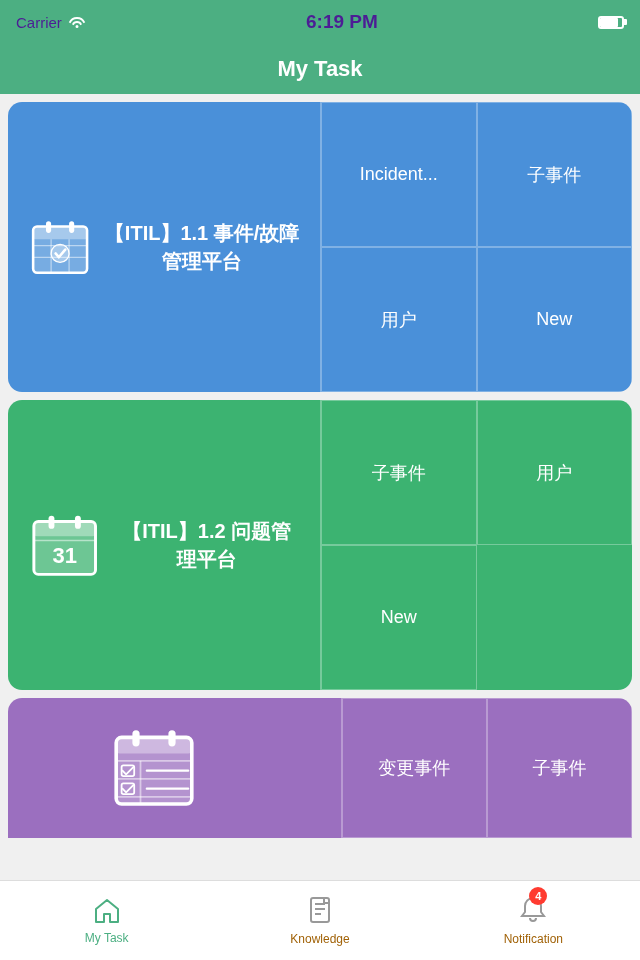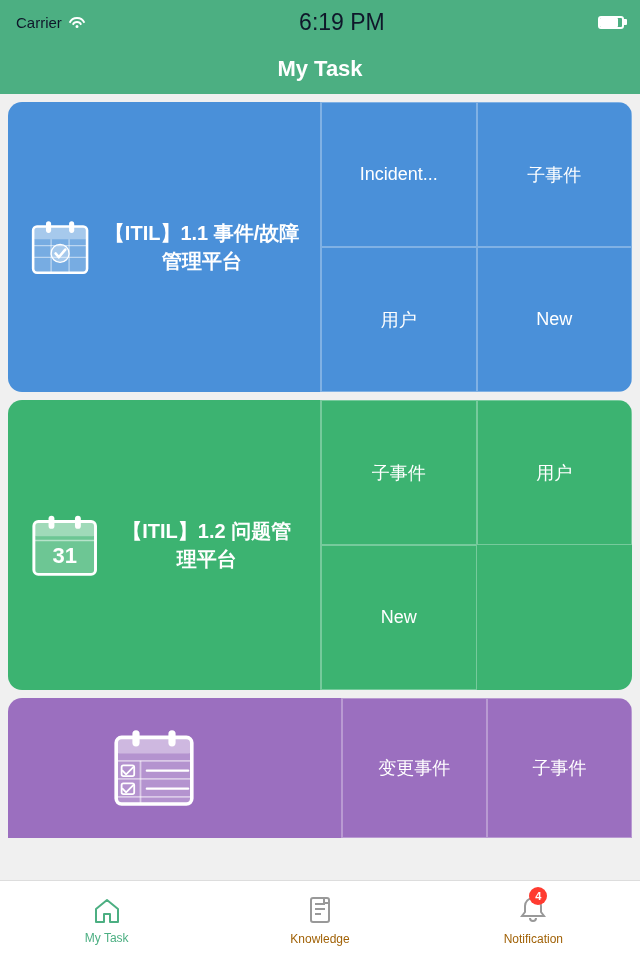--- a/index.html
+++ b/index.html
@@ -14,26 +14,26 @@
     }
 
     
     .status-bar {
       background: #4CAF82;
       height: 44px;
       display: flex;
       align-items: center;
       justify-content: space-between;
       padding: 0 16px;
-      color: #0f172a;
+      color: #4c1d95;
       font-size: 15px;
       font-weight: 500;
     }
     .status-left { display: flex; align-items: center; gap: 6px; }
-    .status-center { font-size: 23px; font-weight: 400; }
+    .status-center { font-size: 19px; font-weight: 700; }
     .status-right { display: flex; align-items: center; }
     .battery-icon {
       width: 26px; height: 13px;
       border: 2px solid white;
       border-radius: 3px;
       position: relative;
       display: inline-block;
     }
     .battery-icon::after {
       content: '';

